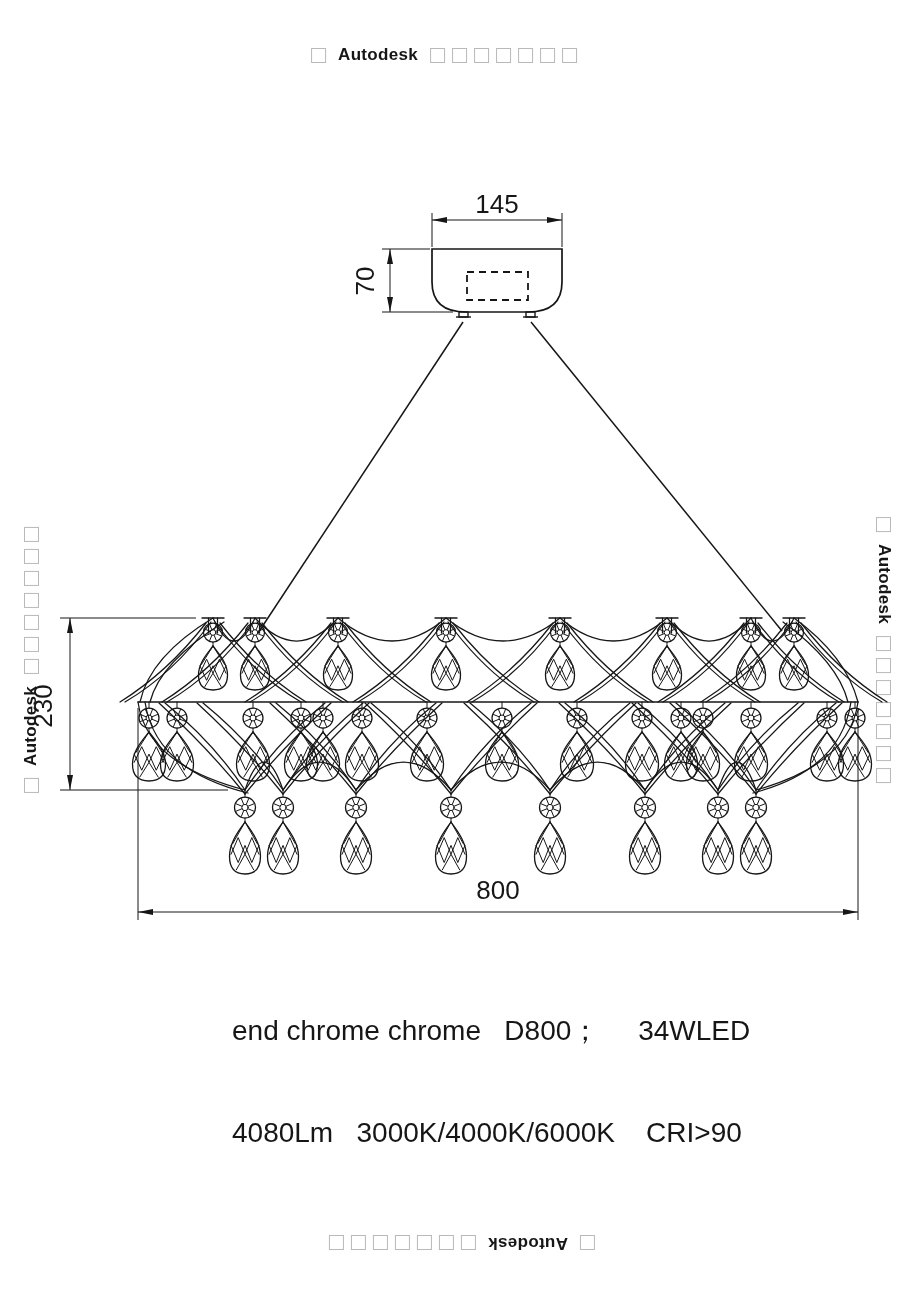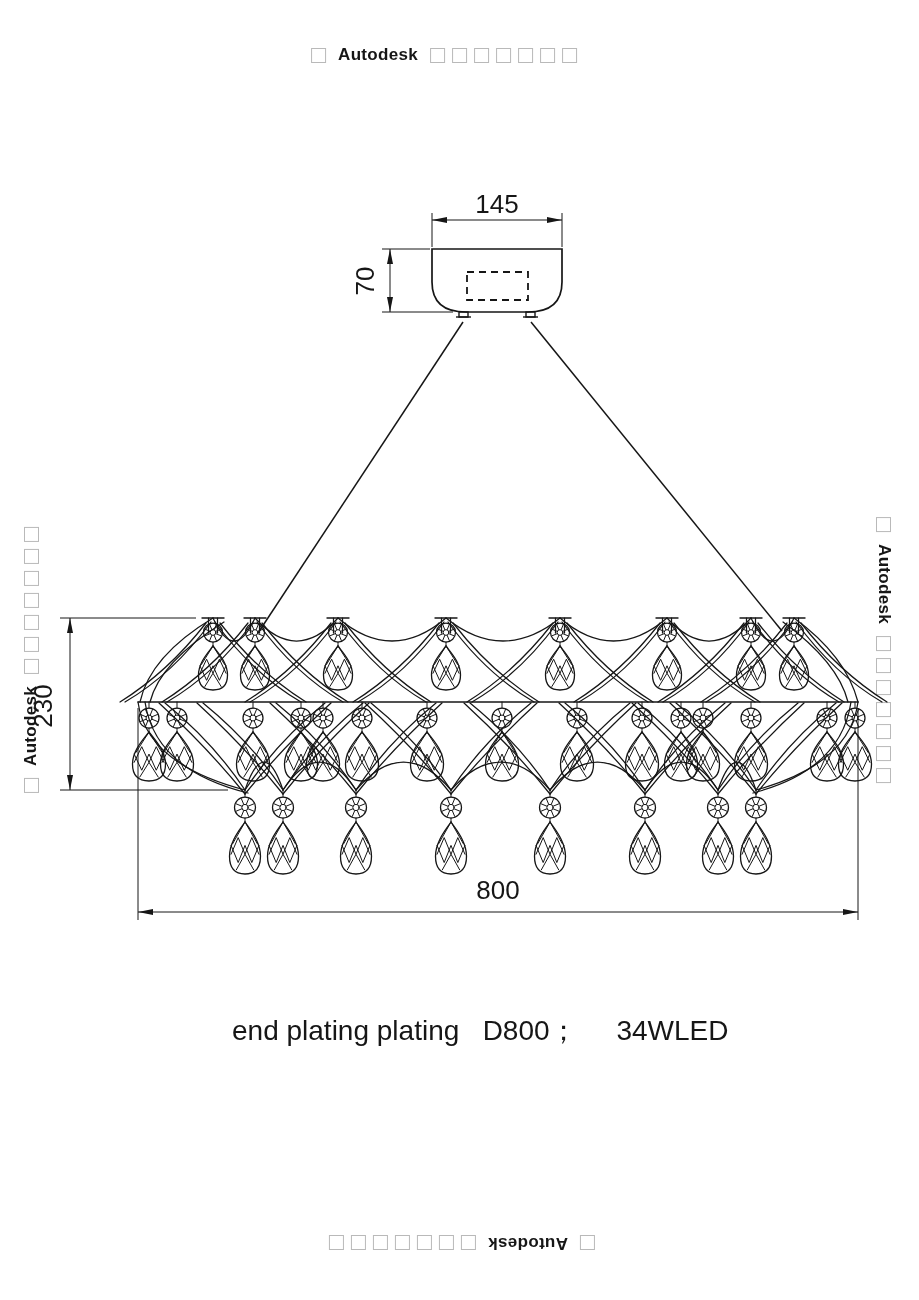--- a/index.html
+++ b/index.html
@@ -788,16 +788,17 @@
         <path d="M756,822 C750.42,830.32 740.5,841.76 740.5,856.32 C740.5,868.8 746.7,874 756,874 C765.3,874 771.5,868.8 771.5,856.32 C771.5,841.76 761.58,830.32 756,822 Z" stroke-width="1.3"></path>
         <path d="M756,822 L743.6,843.84" stroke-width="1"></path>
         <path d="M756,822 L768.4,843.84" stroke-width="1"></path>
         <path d="M742.05,854.24 L749.18,837.6 L756,854.24 L762.82,837.6 L769.95,854.24" stroke-width="1"></path>
         <path d="M742.05,845.4 L749.18,862.56 L756,845.4 L762.82,862.56 L769.95,845.4" stroke-width="1"></path>
         <path d="M747.32,869.84 L756,854.24 L764.68,869.84" stroke-width="1"></path>
       </g>
   </svg>
 
   <div class="desc">
-    <div>end plating plating   D800；     34WLED</div>
+    <div>end chrome chrome   D800；     34WLED</div>
+    <div>4080Lm   3000K/4000K/6000K    CRI&gt;90</div>
     
   </div>
 </div>
 
 </body></html>

